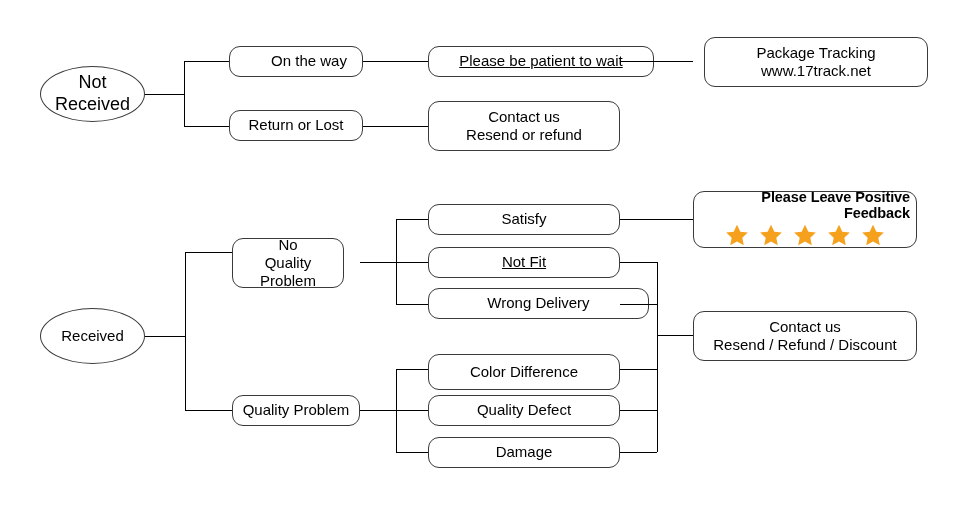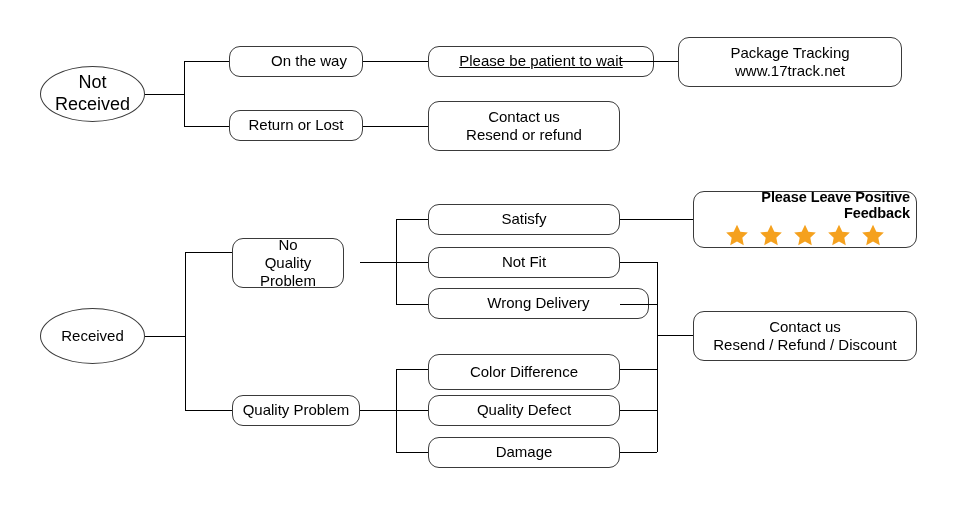--- a/index.html
+++ b/index.html
@@ -97,21 +97,21 @@
 
   <div class="hline" style="left:363px; top:61px; width:65px;"></div>
   <div class="hline" style="left:363px; top:126px; width:65px;"></div>
 
   <div class="node rounded" style="left:428px; top:46px; width:226px; height:31px;text-decoration:underline;">Please be patient to wait</div>
   <div class="node rounded" style="left:428px; top:101px; width:192px; height:50px;">Contact us
 Resend or refund</div>
 
   <div class="hline" style="left:620px; top:61px; width:73px;"></div>
 
-  <div class="node rounded" style="left:678px; top:37px; width:224px; height:50px;">Package Tracking
+  <div class="node rounded" style="left:704px; top:37px; width:224px; height:50px;">Package Tracking
 www.17track.net</div>
 
   <div class="node ellipse" style="left:40px; top:308px; width:105px; height:56px;">Received</div>
 
   <div class="hline" style="left:145px; top:336px; width:40px;"></div>
   <div class="vline" style="left:185px; top:252px; height:158px;"></div>
   <div class="hline" style="left:185px; top:252px; width:47px;"></div>
   <div class="hline" style="left:185px; top:410px; width:47px;"></div>
 
   <div class="node rounded" style="left:232px; top:238px; width:112px; height:50px;">No
@@ -124,21 +124,21 @@
   <div class="hline" style="left:396px; top:262px; width:32px;"></div>
   <div class="hline" style="left:396px; top:304px; width:32px;"></div>
 
   <div class="hline" style="left:360px; top:410px; width:36px;"></div>
   <div class="vline" style="left:396px; top:369px; height:83px;"></div>
   <div class="hline" style="left:396px; top:369px; width:32px;"></div>
   <div class="hline" style="left:396px; top:410px; width:32px;"></div>
   <div class="hline" style="left:396px; top:452px; width:32px;"></div>
 
   <div class="node rounded" style="left:428px; top:204px; width:192px; height:31px;">Satisfy</div>
-  <div class="node rounded" style="left:428px; top:247px; width:192px; height:31px;">Not Fit</div>
+  <div class="node rounded" style="left:428px; top:247px; width:192px; height:31px;text-decoration:underline;">Not Fit</div>
   <div class="node rounded" style="left:428px; top:288px; width:221px; height:31px;">Wrong Delivery</div>
 
   <div class="node rounded" style="left:428px; top:354px; width:192px; height:36px;">Color Difference</div>
   <div class="node rounded" style="left:428px; top:437px; width:192px; height:31px;">Damage</div>
   <div class="node rounded" style="left:428px; top:395px; width:192px; height:31px;">Quality Defect</div>
 
   <div class="hline" style="left:620px; top:219px; width:73px;"></div>
 
   <div class="hline" style="left:620px; top:262px; width:37px;"></div>
   <div class="hline" style="left:620px; top:304px; width:37px;"></div>

